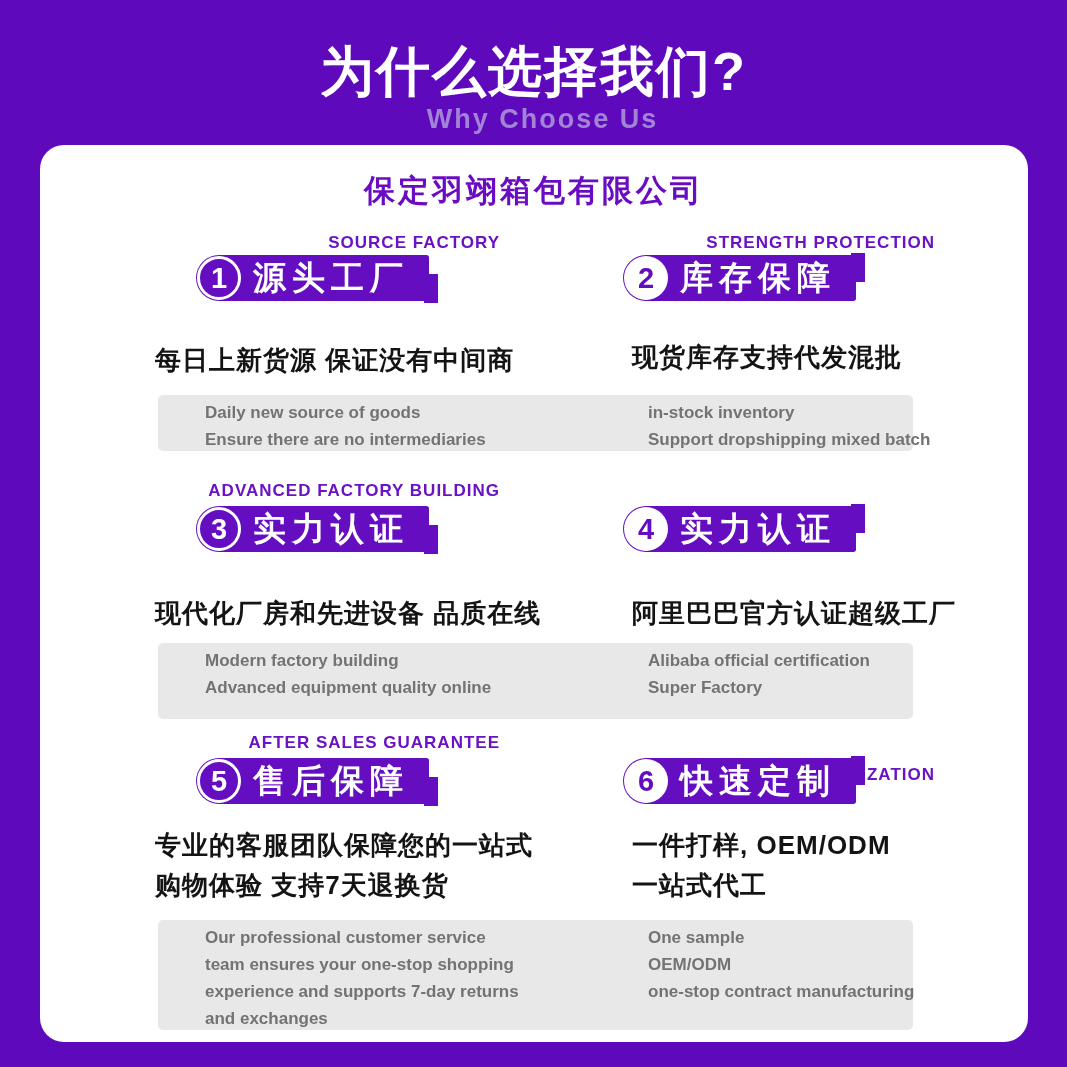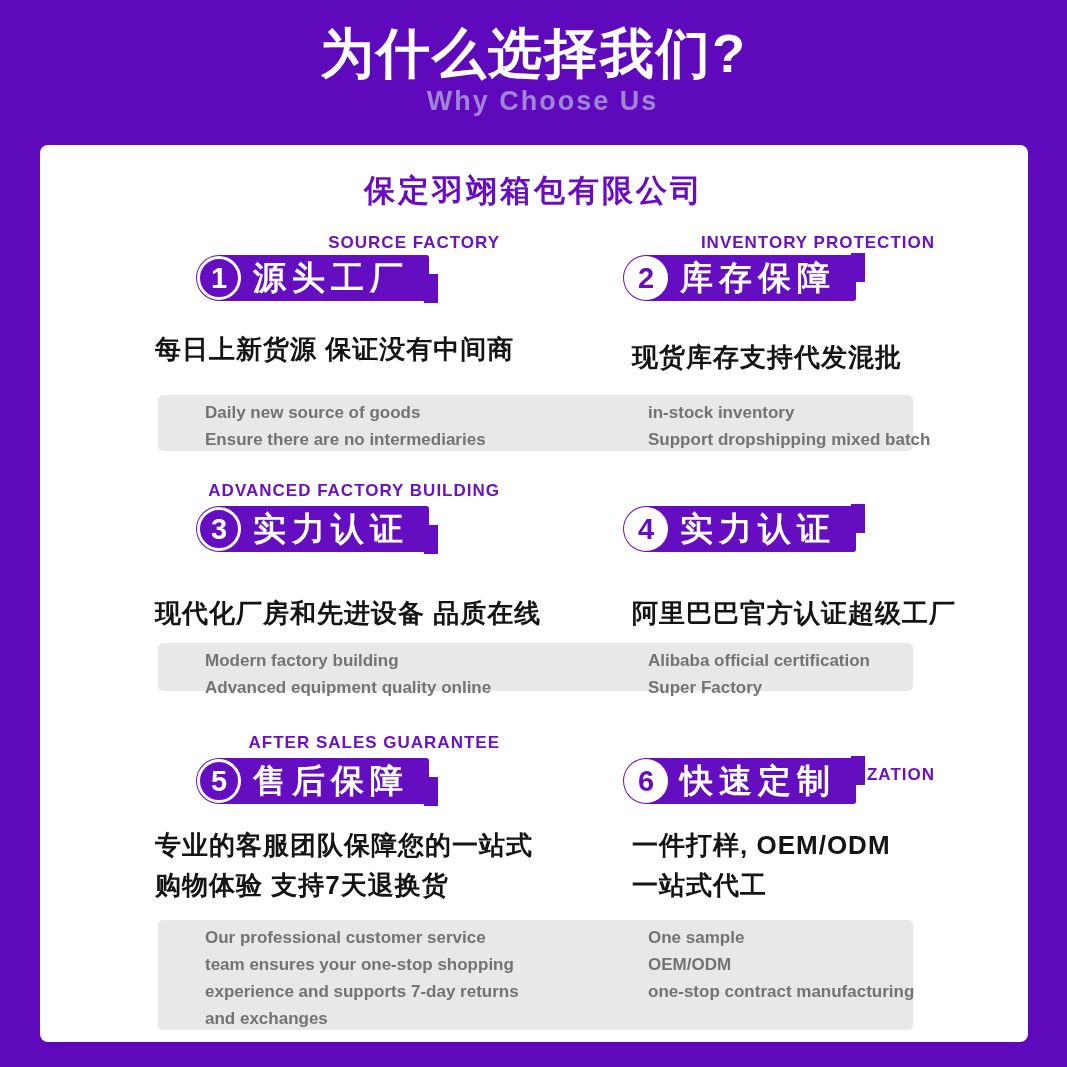--- a/index.html
+++ b/index.html
@@ -3,31 +3,31 @@
 <meta charset="utf-8">
 <style>
   html,body{margin:0;padding:0;}
   body{
     width:1067px;height:1067px;position:relative;overflow:hidden;
     background:#5E0ABC;
     font-family:"Liberation Sans","DejaVu Sans",sans-serif;
   }
   .hero{position:absolute;top:0;left:0;width:1067px;text-align:center;}
   .hero-title{
-    margin-top:22px;font-size:54px;font-weight:900;color:#ffffff;
+    margin-top:40px;font-size:54px;font-weight:900;color:#ffffff;
     letter-spacing:2px;line-height:62px;
   }
   .hero-sub{
     margin-top:2px;font-size:27px;font-weight:800;color:#A184D6;
     letter-spacing:2px;
     margin-left:18px;
   }
   .card{
     position:absolute;left:40px;top:145px;width:988px;height:897px;
-    background:#ffffff;border-radius:8px;
+    background:#ffffff;border-radius:24px;
   }
   .company{
     position:absolute;top:25px;left:0;width:100%;text-align:center;
     font-size:31px;font-weight:800;color:#6A0DC2;letter-spacing:3px;
   }
   .sec-header{
     position:absolute;width:400px;text-align:right;
     font-size:17px;font-weight:800;color:#6A12C4;letter-spacing:1px;
   }
   .hdr-l{left:60px}
@@ -74,32 +74,32 @@
 
 <div class="hero" data-interactable="false">
   <div class="hero-title" data-interactable="false">为什么选择我们?</div>
   <div class="hero-sub" data-interactable="false">Why Choose Us</div>
 </div>
 
 <div class="card" data-interactable="false">
   <div class="company" data-interactable="false">保定羽翊箱包有限公司</div>
 
   <div class="sec-header hdr-l" style="top:88px" data-interactable="false">SOURCE FACTORY</div>
-  <div class="sec-header hdr-r" style="top:88px" data-interactable="false">INVENTORY PROTECTION</div>
+  <div class="sec-header hdr-r" style="top:88px" data-interactable="false">STRENGTH PROTECTION</div>
 
   <div class="badge badge-l" style="top:110px" data-interactable="false">
     <span class="badge-num outline" data-interactable="false">1</span>
     <span class="badge-label" data-interactable="false">源头工厂</span>
   </div>
   <div class="badge badge-r alt" style="top:110px" data-interactable="false">
     <span class="badge-num solid" data-interactable="false">2</span>
     <span class="badge-label" data-interactable="false">库存保障</span>
   </div>
 
-  <div class="desc desc-l" style="top:184px" data-interactable="false">
+  <div class="desc desc-l" style="top:195px" data-interactable="false">
     <div data-interactable="false">每日上新货源 保证没有中间商</div>
   </div>
   <div class="desc desc-r" style="top:192px" data-interactable="false">
     <div data-interactable="false">现货库存支持代发混批</div>
   </div>
 
   <div class="band" style="top:250px;height:56px" data-interactable="false">
     <div class="band-col bc-l" data-interactable="false">
       <div data-interactable="false">Daily new source of goods</div>
       <div data-interactable="false">Ensure there are no intermediaries</div>
@@ -121,21 +121,21 @@
     <span class="badge-label" data-interactable="false">实力认证</span>
   </div>
 
   <div class="desc desc-l" style="top:448px" data-interactable="false">
     <div data-interactable="false">现代化厂房和先进设备 品质在线</div>
   </div>
   <div class="desc desc-r" style="top:448px" data-interactable="false">
     <div data-interactable="false">阿里巴巴官方认证超级工厂</div>
   </div>
 
-  <div class="band" style="top:498px;height:48px" data-interactable="false">
+  <div class="band" style="top:498px;height:76px" data-interactable="false">
     <div class="band-col bc-l" data-interactable="false">
       <div data-interactable="false">Modern factory building</div>
       <div data-interactable="false">Advanced equipment quality online</div>
     </div>
     <div class="band-col bc-r" data-interactable="false">
       <div data-interactable="false">Alibaba official certification</div>
       <div data-interactable="false">Super Factory</div>
     </div>
   </div>
 

